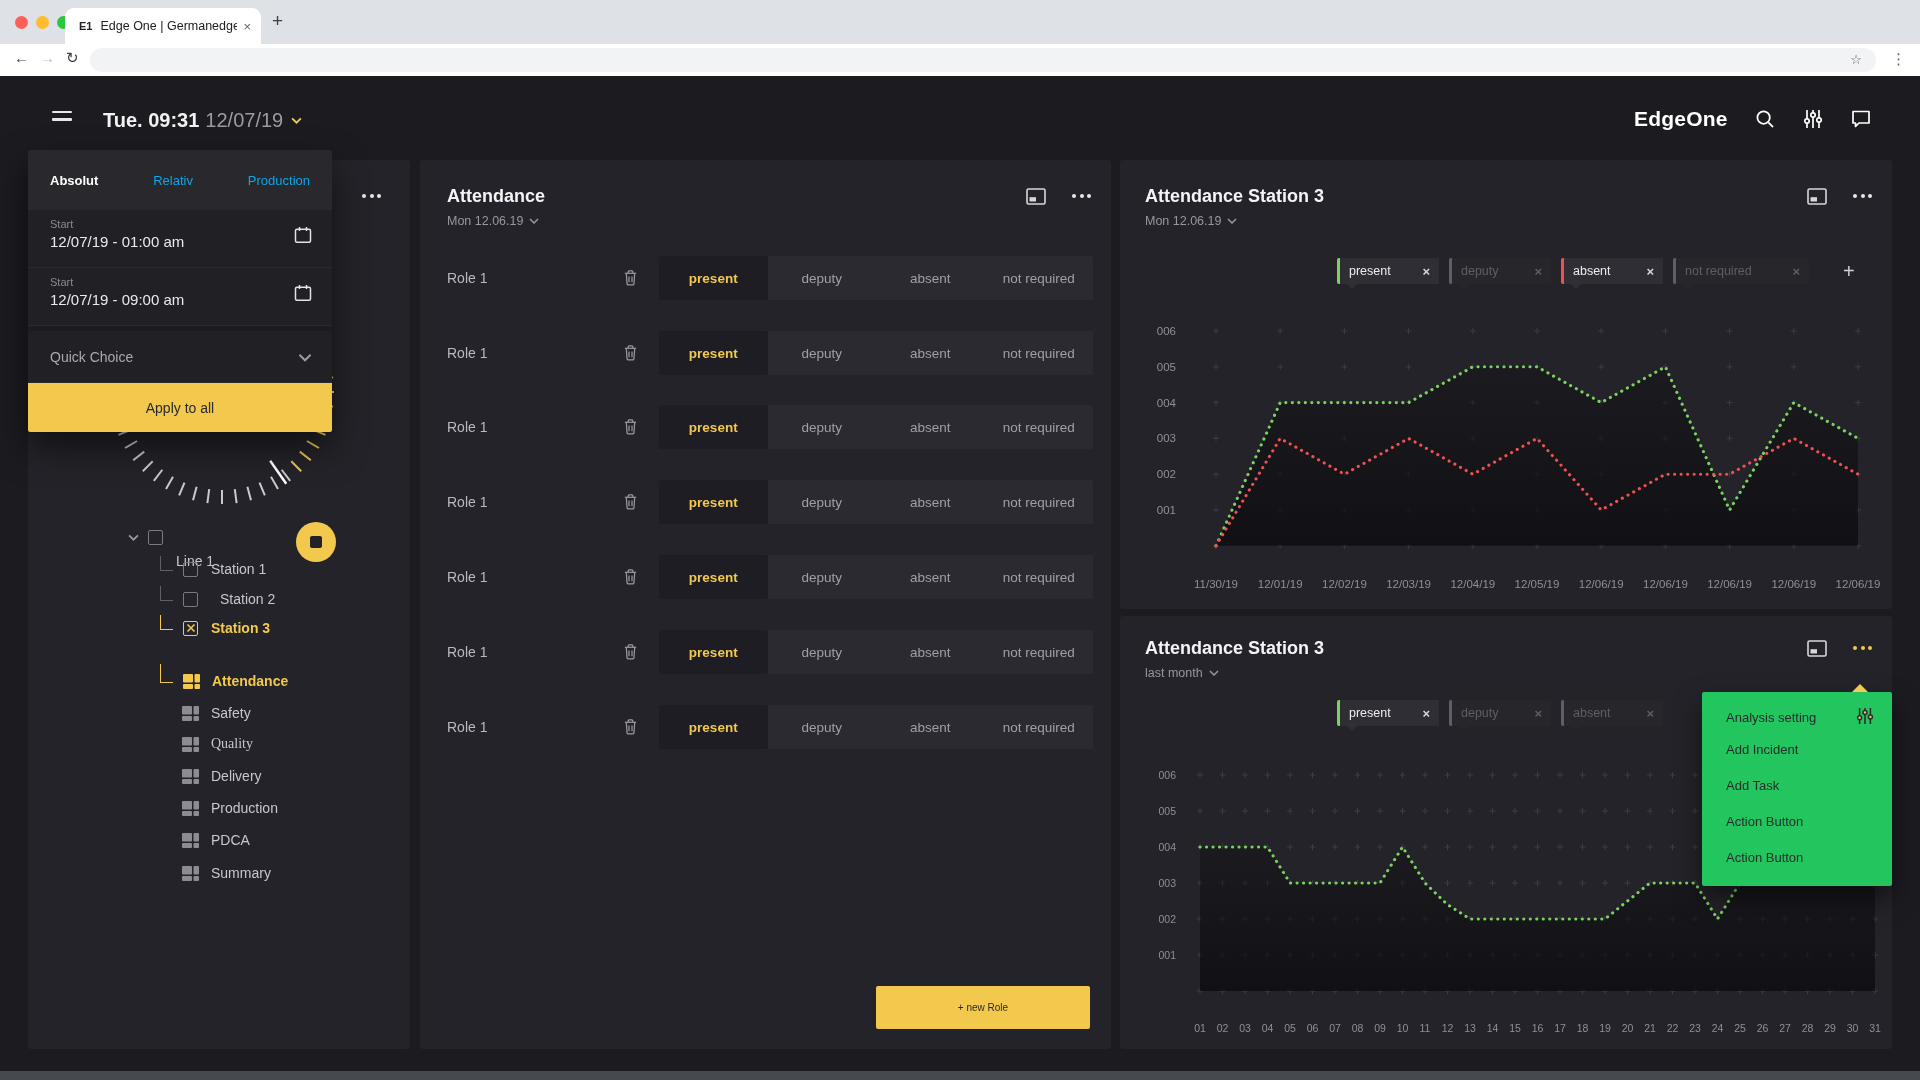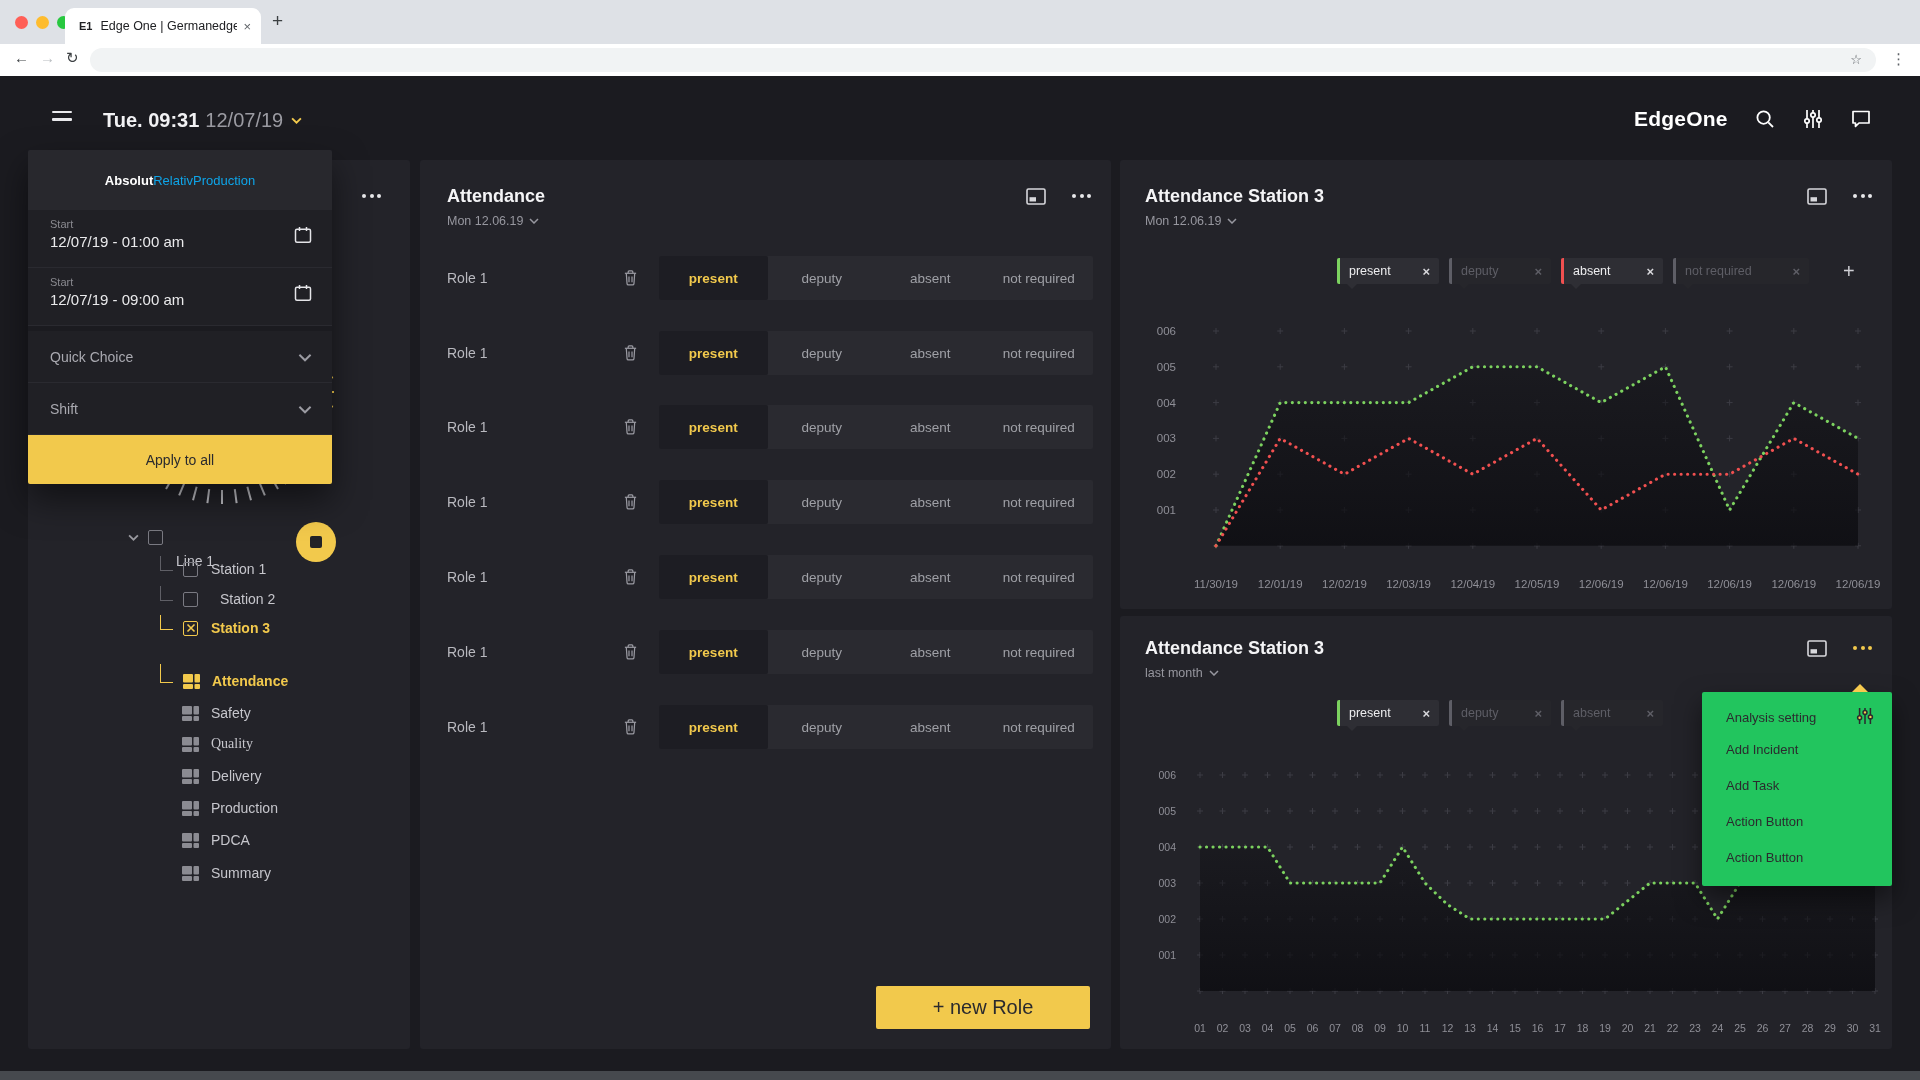--- a/index.html
+++ b/index.html
@@ -34,21 +34,21 @@
   .card{position:absolute;background:#232329;border-radius:3px;}
   .card-title{font-size:18px;font-weight:700;color:#F4F4F6;}
   .card-sub{font-size:12.5px;color:#97979F;display:flex;align-items:center;gap:6px;}
   .dots{display:flex;gap:3.5px;align-items:center;}
   .dots i{width:4px;height:4px;border-radius:50%;background:#E8E8EA;display:block;}
   .dots.yellow i{background:#F2C94C;}
 
   
   .dp{position:absolute;left:28px;top:150px;width:304px;z-index:30;background:#202025;
     border-radius:2px;box-shadow:0 16px 34px rgba(0,0,0,.5);}
-  .dp-tabs{height:60px;background:#28282D;display:flex;align-items:center;justify-content:center;
+  .dp-tabs{height:60px;background:#28282D;display:flex;align-items:center;justify-content:space-between;
     padding:0 22px;border-radius:2px 2px 0 0;}
   .dp-tab{font-size:13px;color:#0ea5e9;}
   .dp-tab.active{color:#FFFFFF;font-weight:700;}
   .dp-field{position:relative;height:49px;padding:8px 22px 0;border-bottom:1px solid #2A2A30;}
   .dp-field .lbl{font-size:11px;color:#8A8A90;}
   .dp-field .val{font-size:15px;color:#EAEAEC;margin-top:3px;}
   .dp-ico{position:absolute;right:20px;top:16px;}
   .dp-gap{height:5px;background:#1B1B20;}
   .dp-select{position:relative;height:51px;display:flex;align-items:center;padding:0 22px;
     font-size:14px;color:#A9A9B0;border-bottom:1px solid #2A2A30;}
@@ -64,21 +64,21 @@
     background:#F2C94C;display:flex;align-items:center;justify-content:center;}
   .stop-btn i{width:12px;height:12px;background:#232327;border-radius:2px;display:block;}
 
   
   .role-label{position:absolute;left:27px;font-size:14px;color:#B9B9BF;line-height:44px;}
   .trash{position:absolute;left:203px;top:13px;}
   .seg-strip{position:absolute;left:239px;width:434px;height:44px;background:#2A2A30;border-radius:2px;display:flex;}
   .seg{flex:1;display:flex;align-items:center;justify-content:center;font-size:13.5px;color:#9FA0A6;border-radius:2px;}
   .seg.sel{background:#1D1D23;color:#F2C94C;font-weight:700;}
   .new-role{position:absolute;left:456px;top:826px;width:214px;height:43px;background:#F2C94C;
-    color:#2A2A2E;font-size:20px;display:flex;align-items:center;justify-content:center;border-radius:2px;}
+    color:#2A2A2E;font-size:10px;display:flex;align-items:center;justify-content:center;border-radius:2px;}
 
   
   .legend{position:absolute;display:flex;align-items:center;}
   .chip{position:relative;height:26px;border-radius:2px;display:flex;align-items:center;
     padding:0 9px 0 12px;box-sizing:border-box;font-size:12.5px;margin-right:10px;}
   .chip .bar{position:absolute;left:0;top:0;bottom:0;width:3px;border-radius:2px 0 0 2px;}
   .chip .x{margin-left:auto;font-weight:700;font-size:13px;}
   .chip.on{background:#2E2E34;color:#EDEDEF;}
   .chip.on .x{color:#D8D8DC;}
   .chip.off{background:#26262B;color:#5E5E66;}
@@ -383,28 +383,20 @@
       </div>
       <div class="dp-gap"></div>
       <div class="dp-select">
         <span>Quick Choice</span>
         <span class="chev">
           <svg width="14" height="9" viewBox="0 0 10 6" fill="none" stroke="#9B9BA2" stroke-width="1.4">
               <path d="M1 1l4 4 4-4"></path>
             </svg>
         </span>
       </div>
-      <div class="dp-select">
-        <span>Shift</span>
-        <span class="chev">
-          <svg width="14" height="9" viewBox="0 0 10 6" fill="none" stroke="#9B9BA2" stroke-width="1.4">
-              <path d="M1 1l4 4 4-4"></path>
-            </svg>
-        </span>
-      </div>
       <div class="dp-apply">Apply to all</div>
     </div>
 
     <div class="card" style="left:420px;top:84px;width:691px;height:889px;">
       <div class="card-title abs" style="left:27px;top:26px;">Attendance</div>
       <div class="card-sub abs" style="left:27px;top:54px;">
         <span>Mon 12.06.19</span>
         <svg width="10" height="6" viewBox="0 0 10 6" fill="none" stroke="#97979F" stroke-width="1.5">
             <path d="M1 1l4 4 4-4"></path>
           </svg>

